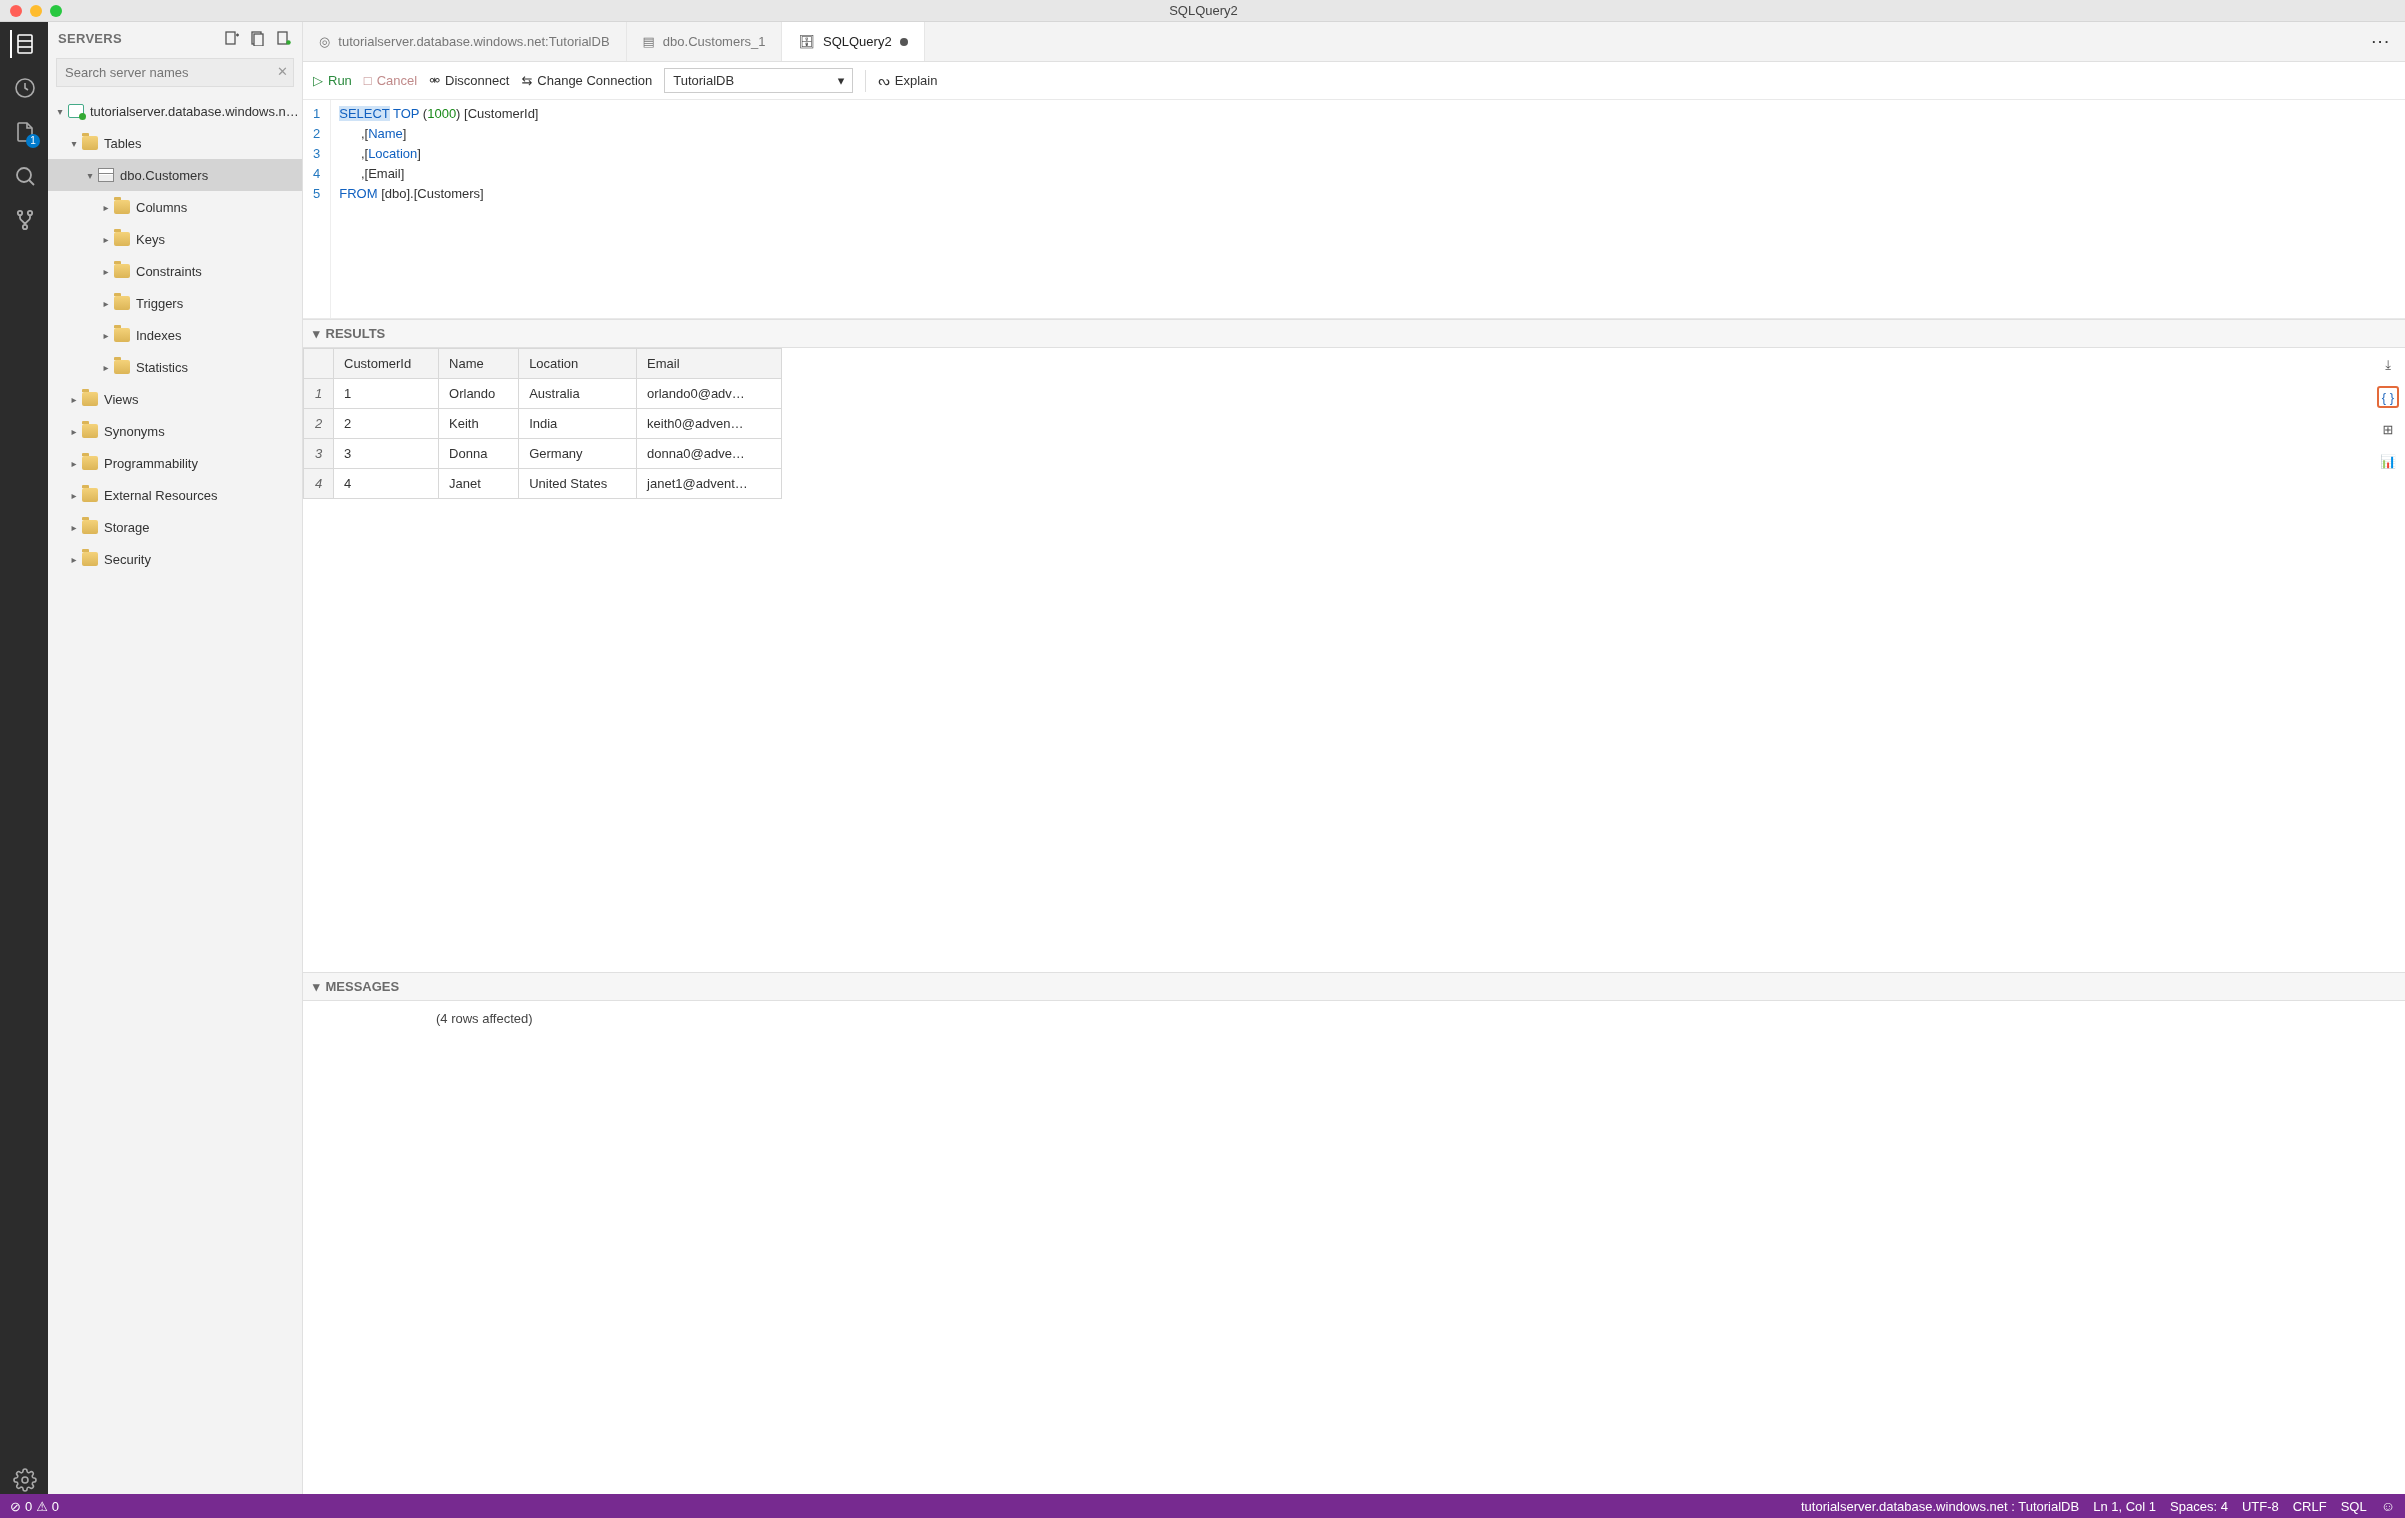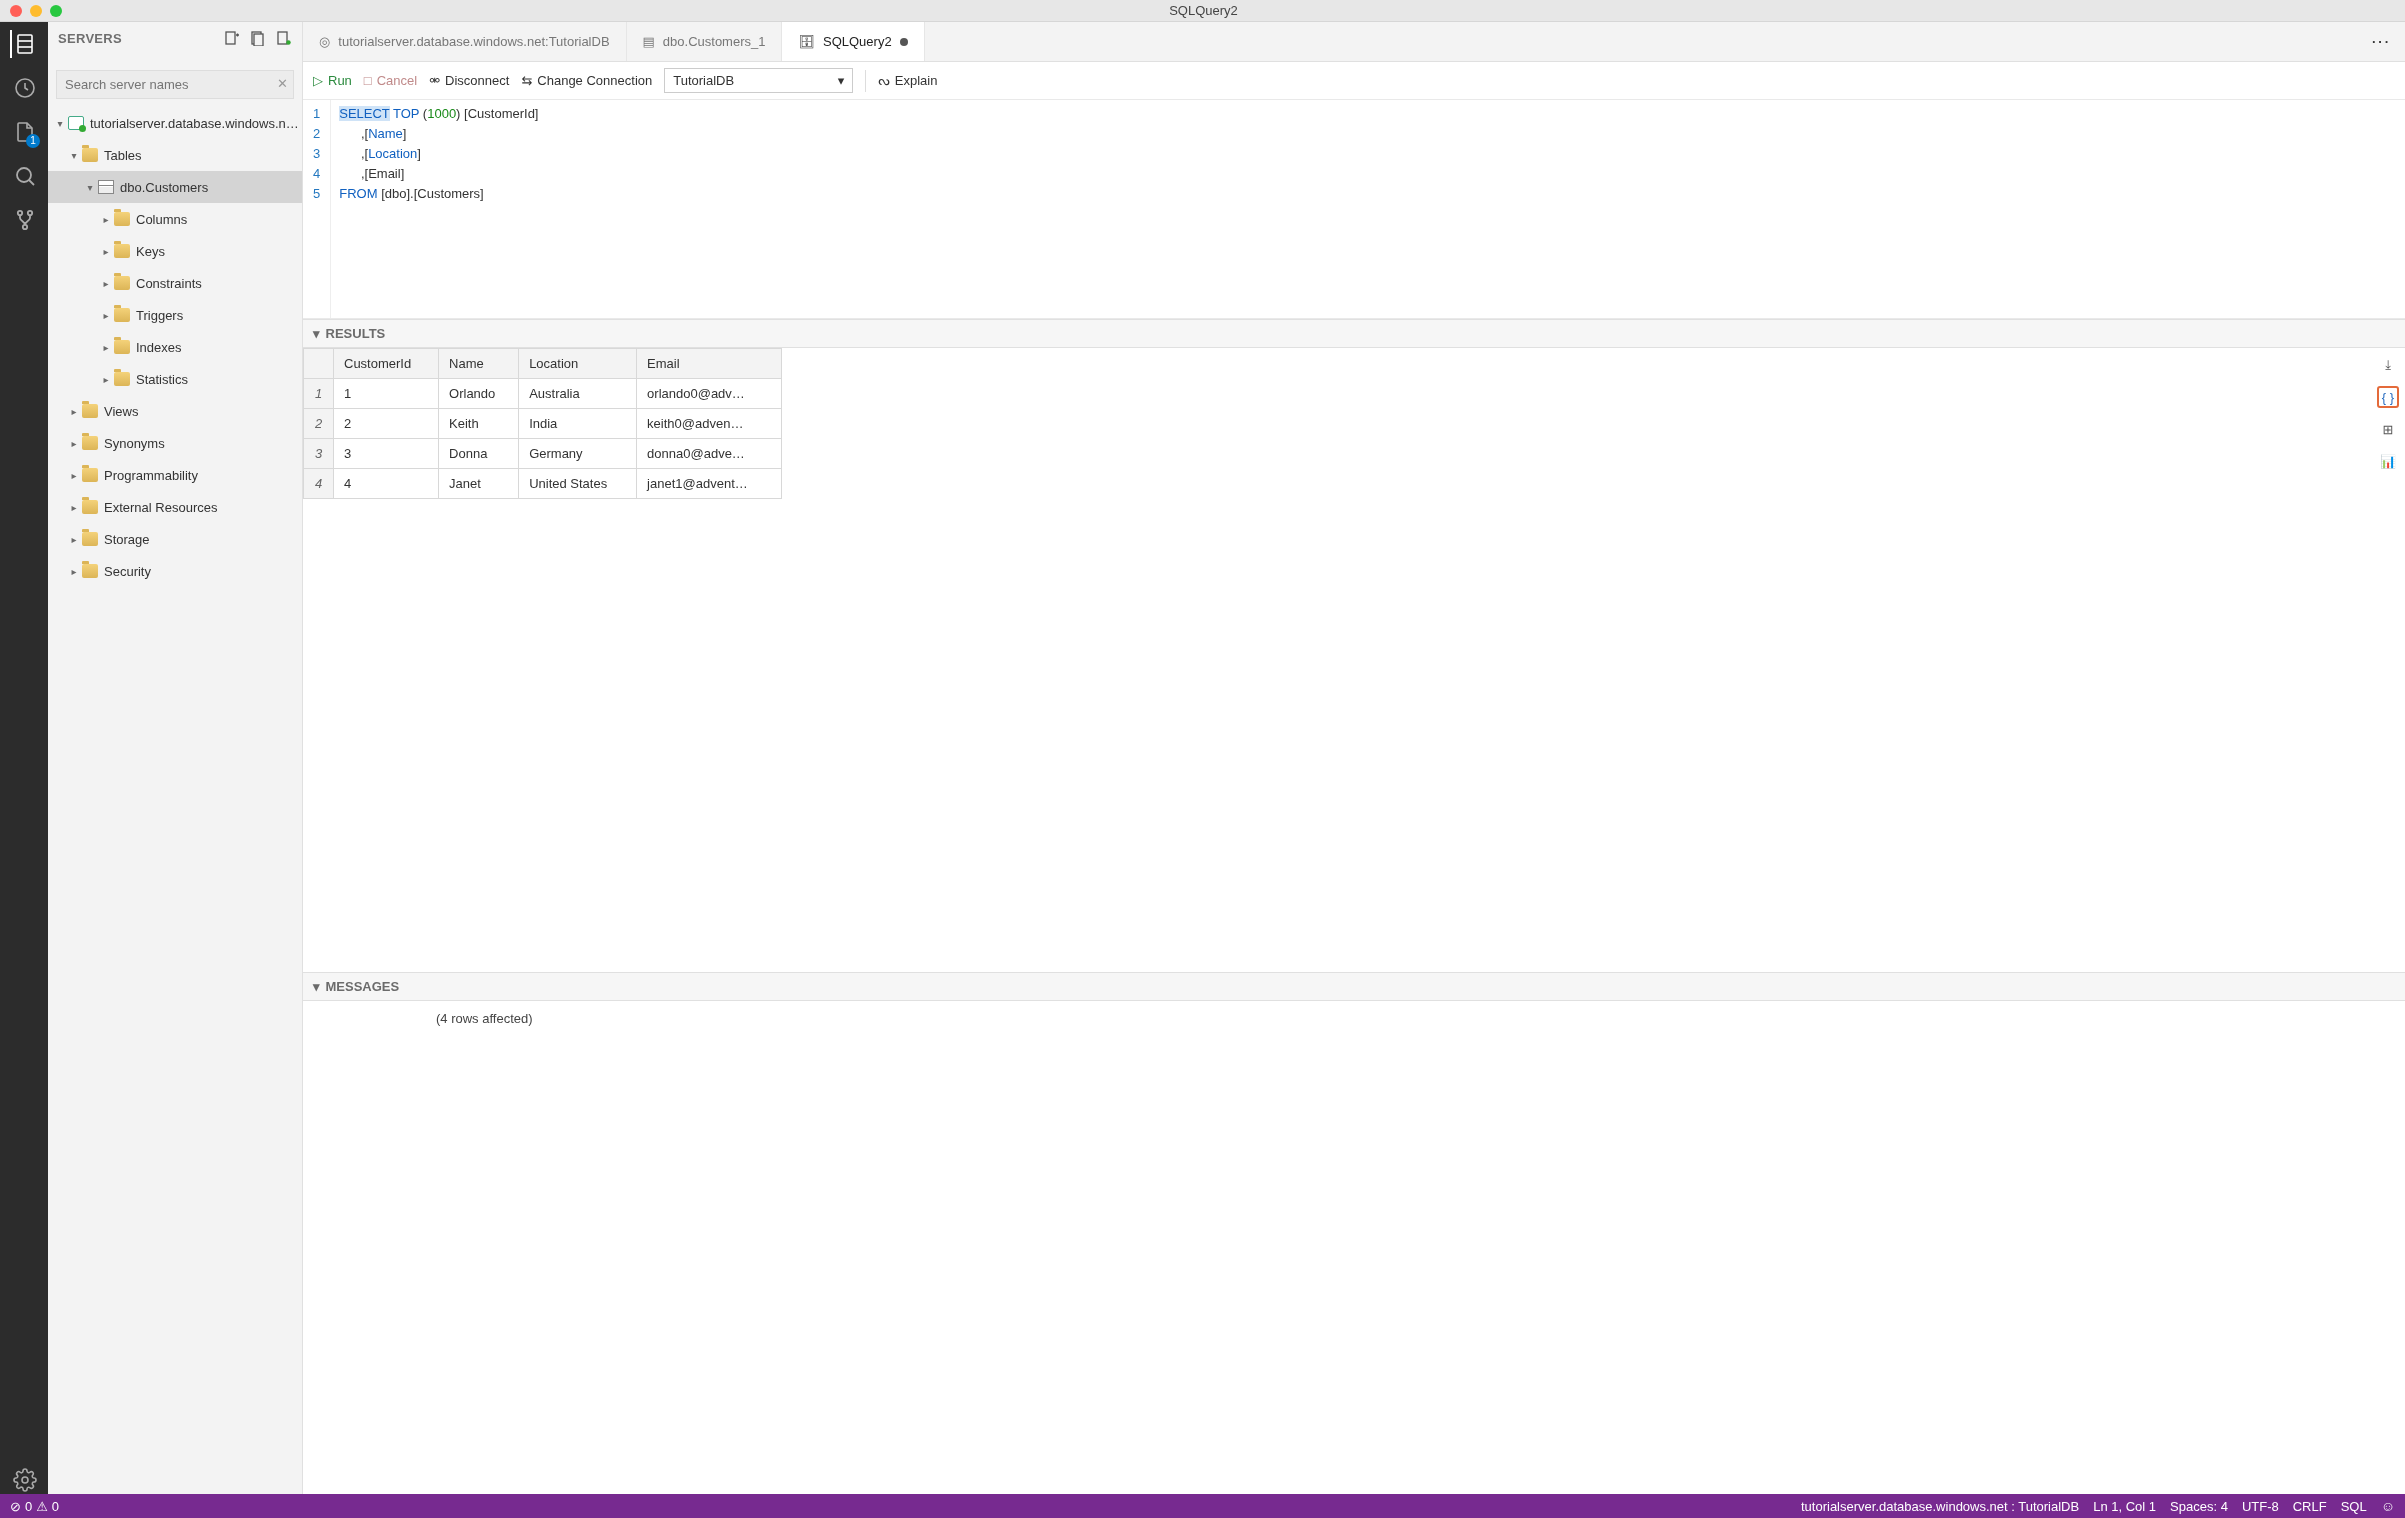--- a/index.html
+++ b/index.html
@@ -19,21 +19,21 @@
 .activity-bar .ai.active{color:#fff;border-left:2px solid #fff;}
 .activity-bar .ai svg{width:24px;height:24px;}
 .activity-bar .ai .badge{position:absolute;bottom:-2px;right:-2px;background:#007acc;color:#fff;border-radius:8px;font-size:10px;padding:0 4px;min-width:14px;height:14px;line-height:14px;text-align:center;}
 .activity-bar .spacer{flex:1;}
 
 
 .sidebar{width:255px;background:#f3f3f3;border-right:1px solid #e0e0e0;display:flex;flex-direction:column;overflow:hidden;}
 .side-header{display:flex;align-items:center;padding:8px 10px;color:#6f6f6f;font-weight:600;}
 .side-header .sh-label{flex:1;letter-spacing:0.3px;}
 .side-header .sh-actions{display:flex;gap:10px;}
-.searchbox{margin:16px 8px 8px 8px;position:relative;}
+.searchbox{margin:4px 8px 8px 8px;position:relative;}
 .searchbox input{width:100%;padding:6px 24px 6px 8px;border:1px solid #ddd;background:#ececec;color:#666;}
 .searchbox .clear{position:absolute;right:6px;top:6px;color:#999;}
 .tree{flex:1;overflow:auto;font-size:14px;}
 .tn{display:flex;align-items:center;height:32px;white-space:nowrap;overflow:hidden;text-overflow:ellipsis;cursor:default;}
 .tn.sel{background:#d4d4d4;}
 .tw{width:16px;text-align:center;color:#6a6a6a;font-size:10px;}
 .folder-ico{width:16px;height:14px;display:inline-block;background:linear-gradient(#f4d27a,#dcb557);border-radius:2px;margin-right:6px;position:relative;}
 .folder-ico:before{content:"";position:absolute;top:-3px;left:0;width:7px;height:3px;background:#dcb557;border-radius:1px 1px 0 0;}
 .tbl-ico{width:16px;height:14px;display:inline-block;border:1px solid #888;background:linear-gradient(#fff 50%,#eee 50%);margin-right:6px;position:relative;}
 .tbl-ico:before{content:"";position:absolute;top:4px;left:0;right:0;border-top:1px solid #888;}

